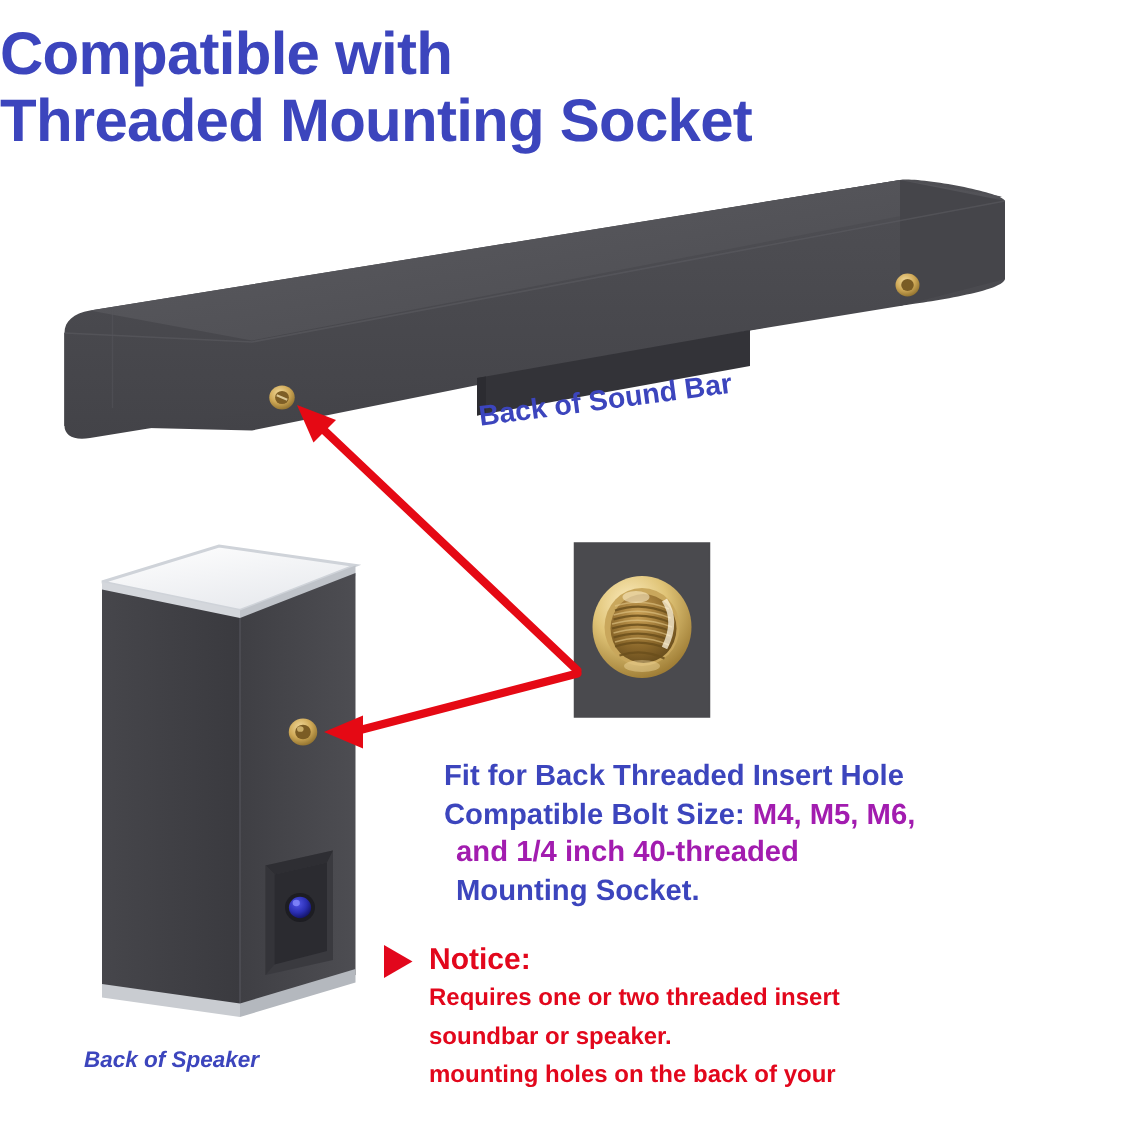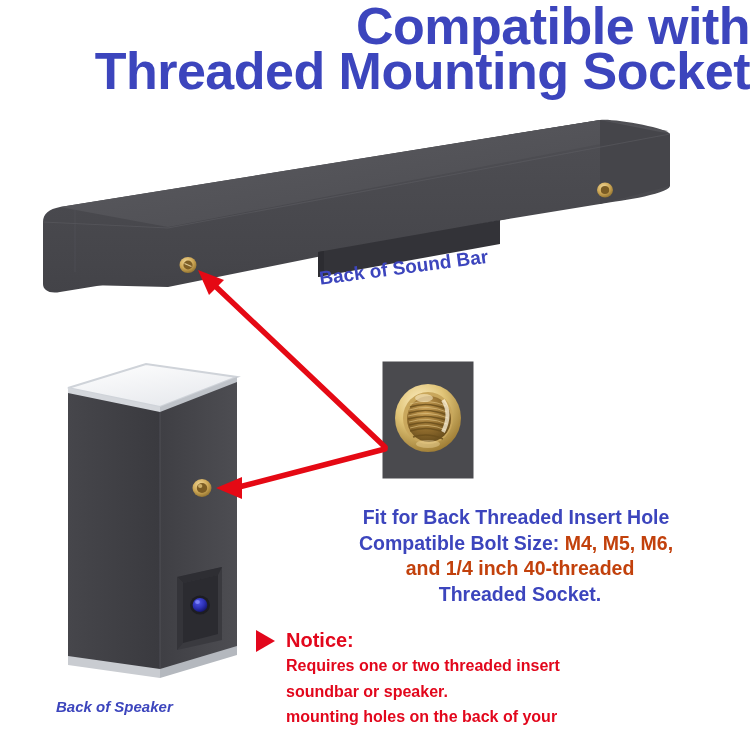--- a/index.html
+++ b/index.html
@@ -7,45 +7,44 @@
     width:750px;height:750px;
     background:#ffffff;
     font-family:"Liberation Sans", sans-serif;
     overflow:hidden;
     position:relative;
   }
   #stage{position:absolute;left:0;top:0;width:750px;height:750px;overflow:hidden;background:#fff;}
 
   
   .title{
-    position:absolute;left:0;top:4px;width:750px;
-    text-align:right;
-    color:#3c45bd;
-    font-weight:bold;
-    font-size:52px;
+    position:absolute;left:0;top:14px;width:750px;
+    text-align:left;
+    color:#3c45bd;
+    font-weight:bold;
+    font-size:40px;
     line-height:45px;
     letter-spacing:-0.5px;
     white-space:pre-line;
   }
 
   
   #art{position:absolute;left:0;top:0;width:750px;height:750px;}
 
   
   .specblock{
     position:absolute;
     left:296px;top:505px;
     width:440px;
     font-size:19.5px;
     font-weight:bold;
     line-height:25.5px;
     color:#3c45bd;
-    text-align:center;
-  }
-  .specblock .red{color:#c2410c;}
+  }
+  .specblock .red{color:#a21caf;}
   .spec-line{white-space:nowrap;}
   .spec-line.indent{padding-left:8px;}
 
   .noticewrap{
     position:absolute;
     left:256px;top:627px;
     width:470px;
   }
   .notice-head{
     position:relative;
@@ -262,21 +261,21 @@
     </g>
   </svg>
 
   <div class="caption-soundbar">Back of Sound Bar</div>
   <div class="caption-speaker">Back of Speaker</div>
 
   <div class="specblock">
     <div class="spec-line">Fit for Back Threaded Insert Hole</div>
     <div class="spec-line"><span>Compatible Bolt Size:</span><span class="red"> M4, M5, M6,</span></div>
     <div class="spec-line indent red">and 1/4 inch 40-threaded</div>
-    <div class="spec-line indent">Threaded Socket.</div>
+    <div class="spec-line indent">Mounting Socket.</div>
   </div>
 
   <div class="noticewrap">
     <div class="notice-head">
       <span class="tri"></span>
       <span>Notice:</span>
     </div>
     <div class="notice-body">
       <div class="nline">Requires one or two threaded insert</div>
       <div class="nline">soundbar or speaker.</div>

